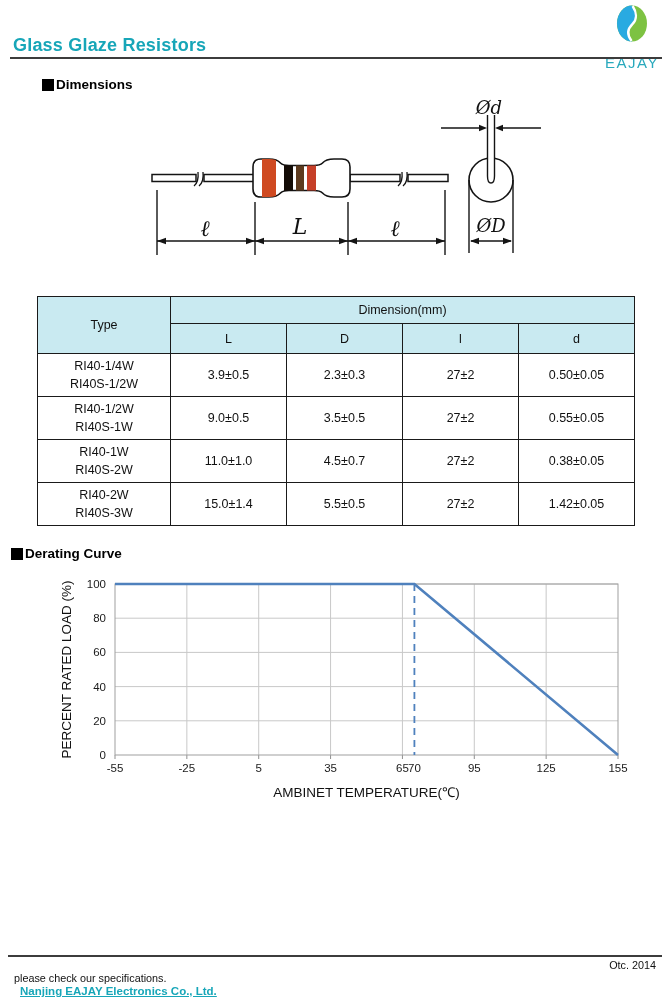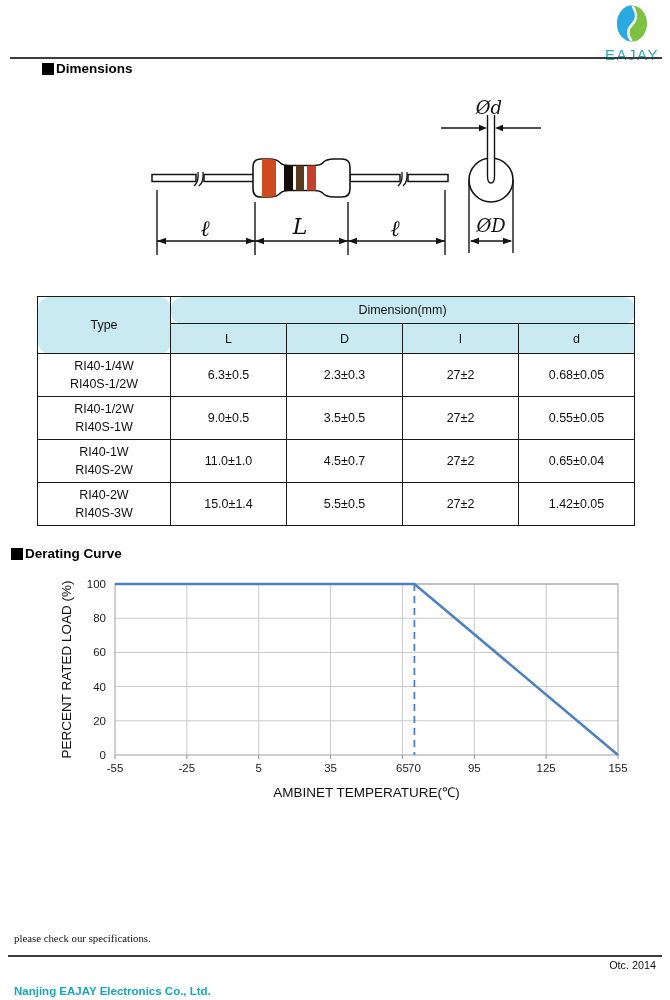--- a/index.html
+++ b/index.html
@@ -3,62 +3,63 @@
 <meta charset="utf-8">
 <style>
   html,body{margin:0;padding:0;background:#fff;}
   .page{position:relative;width:670px;height:1000px;background:#ffffff;overflow:hidden;
         font-family:"Liberation Sans",sans-serif;color:#111;}
   .abs{position:absolute;}
   
   .page-title{position:absolute;left:13px;top:35px;font-size:18px;font-weight:bold;color:#17a6b8;letter-spacing:.2px;}
   .logo{position:absolute;left:601px;top:4px;width:62px;text-align:center;}
   .logo svg{display:block;margin:0 auto;}
-  .logo-text{color:#29a9bd;font-size:15px;letter-spacing:1.5px;margin-top:0;}
+  .logo-text{color:#29a9bd;font-size:15px;letter-spacing:1.5px;margin-top:8px;}
   .hrule{position:absolute;background:#3c3c3c;}
   .top-rule{left:10px;top:57px;width:652px;height:2px;}
   .sec-head{position:absolute;left:11px;display:flex;align-items:center;font-weight:bold;font-size:13.5px;color:#000;}
   .sq{width:12px;height:12px;background:#000;display:inline-block;margin-right:2px;flex:none;}
   
   table.dim{position:absolute;left:37px;top:296px;width:597px;border-collapse:collapse;table-layout:fixed;
             font-size:12.5px;color:#111;}
   table.dim td{border:1px solid #1a1a1a;text-align:center;vertical-align:middle;padding:0;}
   table.dim .th{background:#c9eaf1;}
-  tr.h1 td{height:26px;border-radius:12px;}
+  tr.h1 td{height:26px;}
   tr.h2 td{height:29px;}
   tr.data td{height:42px;}
   td.type div{line-height:18px;}
   
   .dim-label{font-family:"DejaVu Serif",serif;font-style:italic;font-size:22px;fill:#111;}
   .dia-label{font-family:"DejaVu Serif",serif;font-style:italic;font-size:18px;fill:#111;}
   .tick{font-size:11.5px;fill:#1a1a1a;font-family:"Liberation Sans",sans-serif;}
   .axis-title{font-size:13.5px;fill:#111;font-family:"Liberation Sans",sans-serif;}
   
   .foot-rule{left:8px;top:955px;width:654px;height:2px;}
   .foot-text{position:absolute;font-size:10.8px;color:#111;}
   .foot-teal{position:absolute;font-size:11.5px;font-weight:bold;color:#17a6b8;}
 </style>
 </head>
 <body>
 
 <div class="page">
 
+  <div class="page-title">Glass Glaze Resistors</div>
 
   <div class="logo">
     <svg width="40" height="42" viewBox="0 0 40 42">
       <ellipse cx="20" cy="19.5" rx="15" ry="18" fill="#7dc242"></ellipse>
       <path d="M20,1.5 A15,18 0 0 0 20,37.5 C14.5,30.5 15.5,25 20.5,20 C25.2,15 24.2,7.5 20,1.5 Z" fill="#29aae1"></path>
       <path d="M20.6,2 C24.6,8 25.4,15.2 20.4,20.2 C15.4,25.2 14.6,30.8 19.6,36.9" fill="none" stroke="#ffffff" stroke-width="2.4"></path>
     </svg>
     <div class="logo-text">EAJAY</div>
   </div>
 
   <div class="hrule top-rule"></div>
 
-  <div class="sec-head" style="top:61px;padding-left:31px;">
+  <div class="sec-head" style="top:77px;padding-left:31px;">
     <span class="sq"></span>
     <span>Dimensions</span>
   </div>
 
   <svg class="abs" style="left:0;top:86px;" width="670" height="195" viewBox="0 0 670 195">
     <defs>
       <clipPath id="bodyclip">
         <path d="M261,73 L269,73 Q277,73 280.5,77 Q283,79.5 289,79.5 L314,79.5 Q320,79.5 322.5,77 Q326,73 334,73 L342,73 Q350,73 350,81 L350,103 Q350,111 342,111 L334,111 Q326,111 322.5,107 Q320,104.5 314,104.5 L289,104.5 Q283,104.5 280.5,107 Q277,111 269,111 L261,111 Q253,111 253,103 L253,81 Q253,73 261,73 Z"></path>
       </clipPath>
     </defs>
@@ -145,44 +146,44 @@
       <td class="th">L</td>
       <td class="th">D</td>
       <td class="th">l</td>
       <td class="th">d</td>
     </tr>
     <tr class="data">
       <td class="type">
         <div>RI40-1/4W</div>
         <div>RI40S-1/2W</div>
       </td>
-      <td>6.3±0.5</td>
+      <td>3.9±0.5</td>
       <td>2.3±0.3</td>
       <td>27±2</td>
-      <td>0.68±0.05</td>
+      <td>0.50±0.05</td>
     </tr>
     <tr class="data">
       <td class="type">
         <div>RI40-1/2W</div>
         <div>RI40S-1W</div>
       </td>
       <td>9.0±0.5</td>
       <td>3.5±0.5</td>
       <td>27±2</td>
       <td>0.55±0.05</td>
     </tr>
     <tr class="data">
       <td class="type">
         <div>RI40-1W</div>
         <div>RI40S-2W</div>
       </td>
       <td>11.0±1.0</td>
       <td>4.5±0.7</td>
       <td>27±2</td>
-      <td>0.65±0.04</td>
+      <td>0.38±0.05</td>
     </tr>
     <tr class="data">
       <td class="type">
         <div>RI40-2W</div>
         <div>RI40S-3W</div>
       </td>
       <td>15.0±1.4</td>
       <td>5.5±0.5</td>
       <td>27±2</td>
       <td>1.42±0.05</td>
@@ -232,17 +233,17 @@
       <text x="578" y="204" text-anchor="middle" class="tick">155</text>
       <rect x="75" y="16" width="503" height="171" fill="none" stroke="#9f9f9f" stroke-width="1"></rect>
       <line x1="374.4047619047619" x2="374.4047619047619" y1="16" y2="187" stroke="#4f81bd" stroke-width="1.8" stroke-dasharray="7 5"></line>
       <polyline points="75,16 374.4047619047619,16 578,187" fill="none" stroke="#4f81bd" stroke-width="2.6"></polyline>
       <text x="326.5" y="229" text-anchor="middle" class="axis-title">AMBINET TEMPERATURE(℃)</text>
       <text x="31" y="101.5" text-anchor="middle" class="axis-title" transform="rotate(-90 31 101.5)">PERCENT RATED LOAD (%)</text>
     </svg>
 
   <div class="hrule foot-rule"></div>
   <div class="foot-text" style="right:14px;top:959px;margin-left:8px;">Otc. 2014</div>
-  <div class="foot-text" style="left:14px;top:932px;font-family:Liberation Serif, serif;">please check our specifications.</div>
-  <div class="foot-teal" style="left:14px;top:985px;">Nanjing EAJAY Electronics Co., Ltd.</div>
+  <div class="foot-text" style="left:14px;top:972px;">please check our specifications.</div>
+  <div class="foot-teal" style="left:20px;top:985px;text-decoration:underline;">Nanjing EAJAY Electronics Co., Ltd.</div>
   <div class="foot-teal" style="right:14px;top:1043px;">www.eajay.com</div>
 
 </div>
 
 </body></html>

